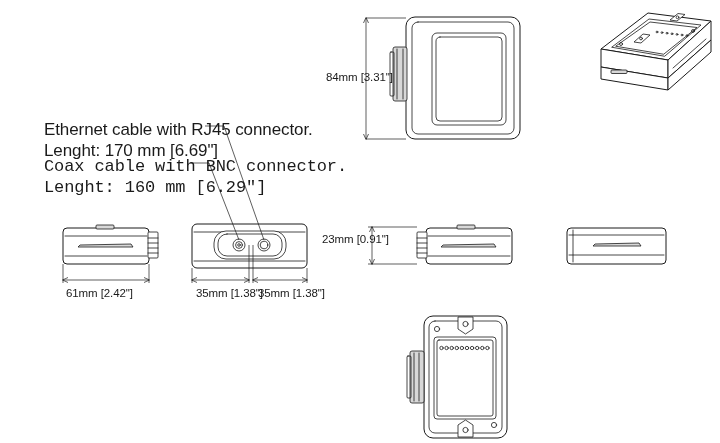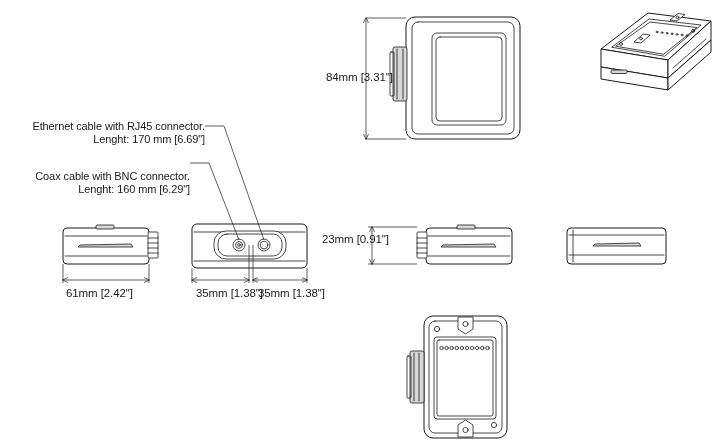--- a/index.html
+++ b/index.html
@@ -30,27 +30,28 @@
     font-family: "Liberation Sans", sans-serif;
     color: #1a1a1a;
     white-space: nowrap;
     line-height: 1.22;
   }
   .dim-text {
     font-size: 11.5px;
     letter-spacing: -0.1px;
   }
   .note-text {
-    font-size: 11px;
+    font-size: 17px;
     letter-spacing: -0.1px;
-    text-align: right;
+    text-align: left;
+    margin-left: 44px;
   }
   .note-line { display: block; }
   #note-ethernet { left: 0px; top: 120px; width: 205px; }
-  #note-coax     { left: 0px; top: 170px; width: 190px; }
+  #note-coax     { left: 0px; top: 157px; width: 190px; font-family: Liberation Mono, monospace; }
   #dim-84  { left: 326px; top: 70px; }
   #dim-23  { left: 322px; top: 232px; }
   #dim-61  { left: 66px;  top: 286px; }
   #dim-35a { left: 196px; top: 286px; }
   #dim-35b { left: 258px; top: 286px; }
 </style>
 </head>
 <body>
 
 <div id="sheet">

